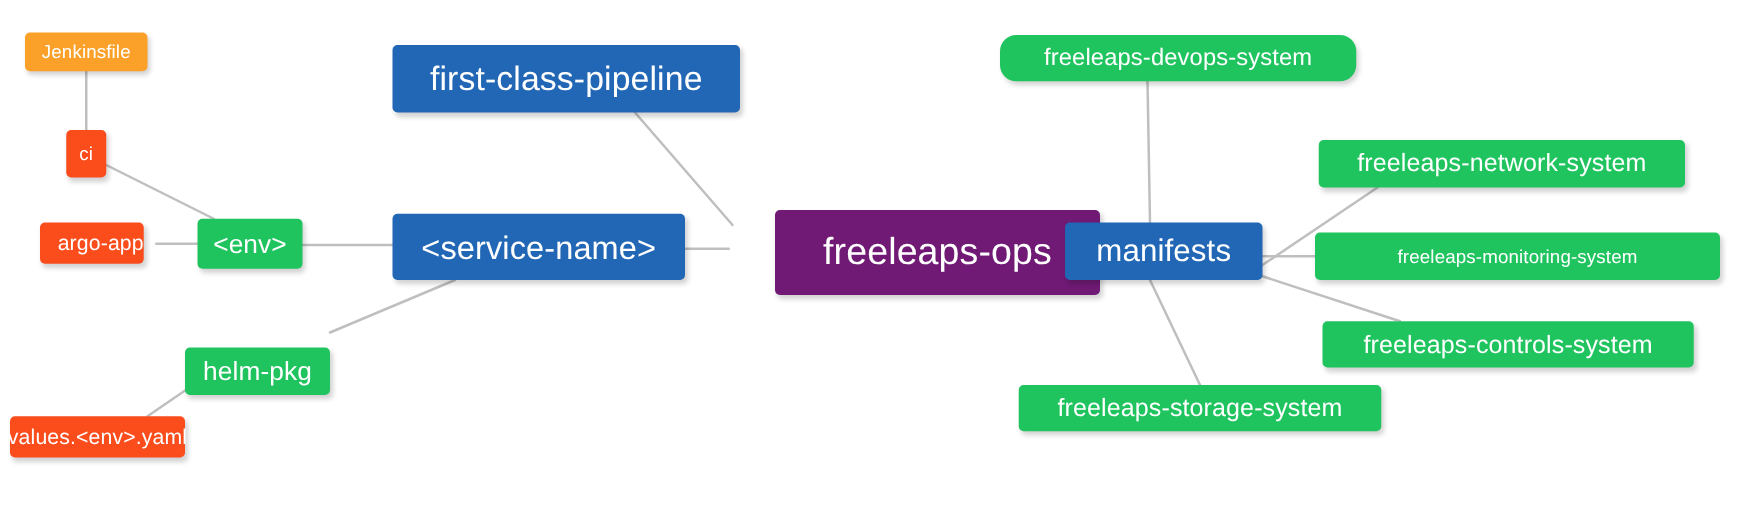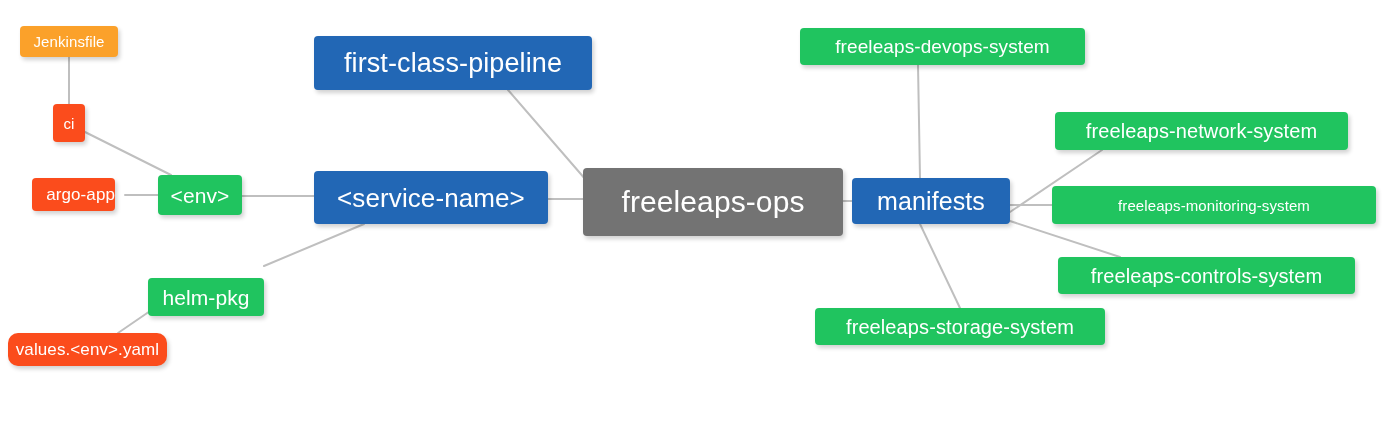--- a/index.html
+++ b/index.html
@@ -38,21 +38,21 @@
     box-shadow: 2px 3px 4px rgba(0,0,0,0.18);
     letter-spacing: 0.1px;
     user-select: none;
   }
   .node-label {
     display: block;
     line-height: 1;
   }
 
   
-  .c-root   { background: #737373; }
+  .c-root   { background: #701a75; margin-left: 37px; }
   .c-blue   { background: #2267b5; }
   .c-green  { background: #20c45f; }
   .c-orange { background: #fba12a; }
   .c-red    { background: #fb4c1c; }
 </style>
 </head>
 <body>
 
 <div id="mindmap-canvas">
   <svg id="edge-layer" viewBox="0 0 1390 421" width="1390" height="421">
@@ -83,21 +83,21 @@
       </div>
       <div class="node c-blue" style="left: 852px; top: 178px; width: 158px; height: 46px; font-size: 25px;">
         <span class="node-label">manifests</span>
       </div>
       <div class="node c-green" style="left: 158px; top: 175px; width: 84px; height: 40px; font-size: 21px;">
         <span class="node-label">&lt;env&gt;</span>
       </div>
       <div class="node c-green" style="left: 148px; top: 258px; width: 116px; height: 38px; font-size: 21px; margin-top: 20px;">
         <span class="node-label">helm-pkg</span>
       </div>
-      <div class="node c-green" style="left: 800px; top: 28px; width: 285px; height: 37px; font-size: 19px;">
+      <div class="node c-green" style="left: 800px; top: 28px; width: 285px; height: 37px; font-size: 19px; border-radius: 13px;">
         <span class="node-label">freeleaps-devops-system</span>
       </div>
       <div class="node c-green" style="left: 1055px; top: 112px; width: 293px; height: 38px; font-size: 20px;">
         <span class="node-label">freeleaps-network-system</span>
       </div>
       <div class="node c-green" style="left: 1052px; top: 186px; width: 324px; height: 38px; font-size: 15px;">
         <span class="node-label">freeleaps-monitoring-system</span>
       </div>
       <div class="node c-green" style="left: 1058px; top: 257px; width: 297px; height: 37px; font-size: 20px; text-align: center;">
         <span class="node-label">freeleaps-controls-system</span>
@@ -107,17 +107,17 @@
       </div>
       <div class="node c-orange" style="left: 20px; top: 26px; width: 98px; height: 31px; font-size: 15px;">
         <span class="node-label">Jenkinsfile</span>
       </div>
       <div class="node c-red" style="left: 53px; top: 104px; width: 32px; height: 38px; font-size: 15px;">
         <span class="node-label">ci</span>
       </div>
       <div class="node c-red" style="left: 32px; top: 178px; width: 83px; height: 33px; font-size: 17px; justify-content: flex-end;">
         <span class="node-label">argo-app</span>
       </div>
-      <div class="node c-red" style="left: 8px; top: 333px; width: 159px; height: 33px; font-size: 17px; border-radius: 10px;">
+      <div class="node c-red" style="left: 8px; top: 333px; width: 140px; height: 33px; font-size: 17px;">
         <span class="node-label">values.&lt;env&gt;.yaml</span>
       </div>
     </div>
 </div>
 
 </body></html>

